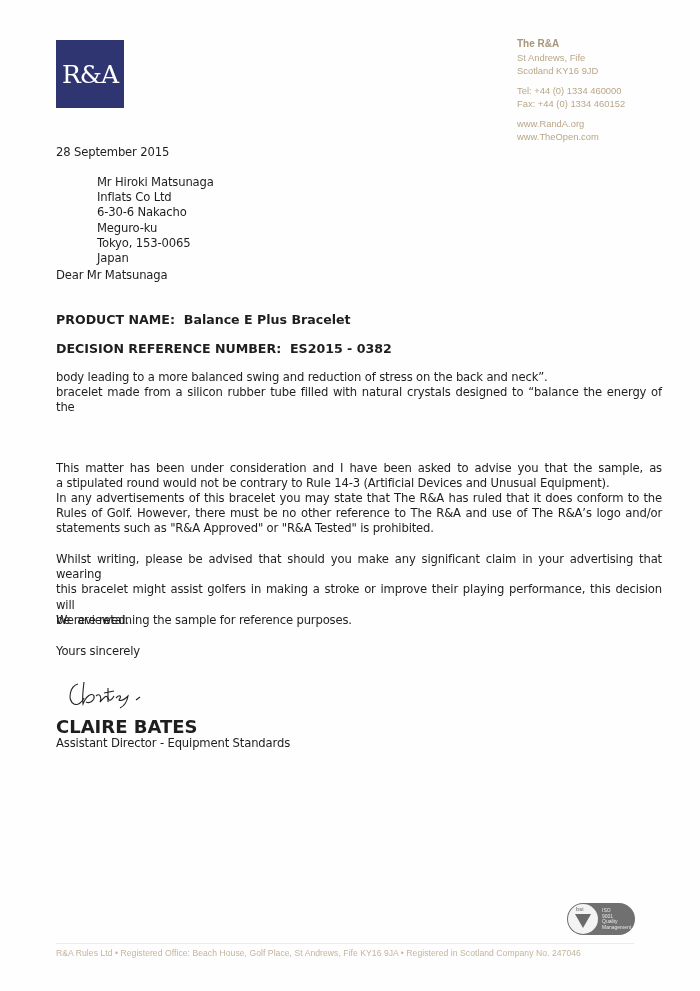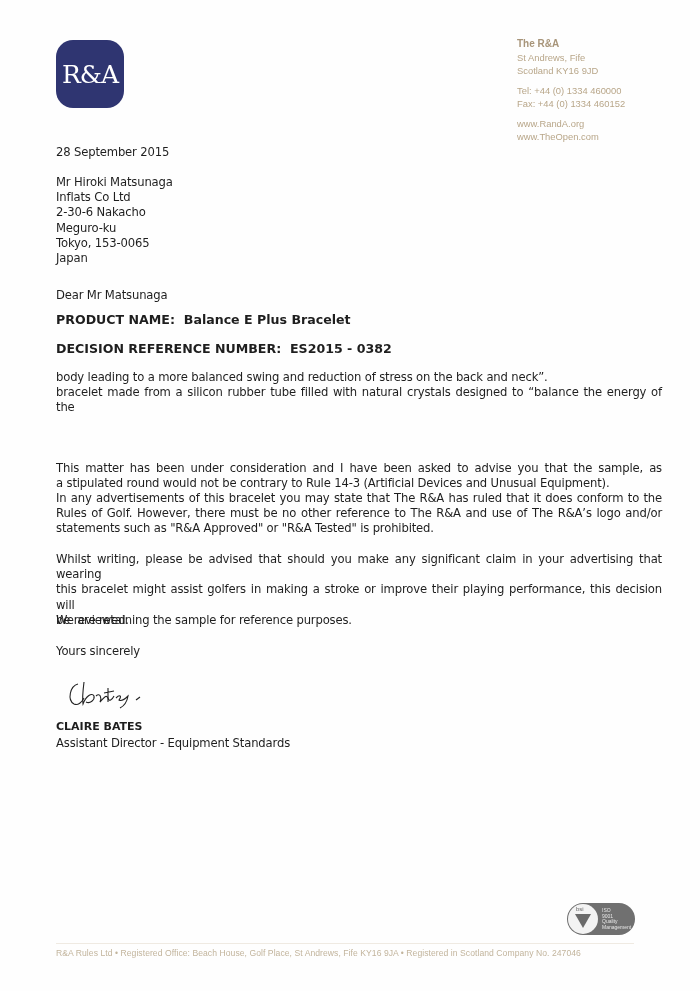--- a/index.html
+++ b/index.html
@@ -2,48 +2,48 @@
 <html><head>
   <meta charset="utf-8">
   <style>
     html, body { margin: 0; padding: 0; background: #ffffff; }
     body { width: 700px; height: 991px; position: relative; overflow: hidden;
            font-family: "DejaVu Sans", "Liberation Sans", sans-serif; color: #1c1c1c; }
     .page { position: absolute; left: 0; top: 0; width: 700px; height: 991px; background: #fefefe; }
 
     
     .logo { position: absolute; left: 56px; top: 40px; width: 68px; height: 68px;
-            background: #2f3571; display: flex; align-items: center; justify-content: center; border-radius: 17px; }
+            background: #2f3571; display: flex; align-items: center; justify-content: center; }
     .logo span { font-family: "DejaVu Serif", "Liberation Serif", serif; color: #ffffff;
                  font-size: 25px; letter-spacing: -1px; }
 
     
     .letterhead { position: absolute; left: 517px; top: 37px; font-size: 9.4px;
                   color: #b8a689; line-height: 13.5px; font-family: "Liberation Sans", sans-serif; }
     .letterhead .org { font-weight: bold; color: #a8957a; font-size: 10px; }
     .letterhead .gap { height: 6px; }
 
     
     .text { position: absolute; left: 56px; font-size: 11.6px; line-height: 15.2px;
             font-family: "DejaVu Sans", sans-serif; letter-spacing: -0.15px; color: #1e1e1e; }
     .date { top: 145px; }
-    .address { top: 175px; }
-    .salutation { top: 288px; }
+    .address { top: 175px; margin-left: 41px; }
+    .salutation { top: 268px; }
     .heading { font-weight: bold; font-size: 12.6px; letter-spacing: 0; }
     .product { top: 312px; }
     .decision { top: 341px; }
     .para { width: 606px; text-align: justify; }
     .p1 { top: 370px; }
     .p2 { top: 431px; margin-top: 30px; }
     .p3 { top: 491px; }
     .p4 { top: 552px; }
     .p5 { top: 613px; }
     .closing { top: 644px; }
     .signature { position: absolute; left: 64px; top: 676px; width: 100px; height: 34px; }
-    .signer-name { top: 719px; font-weight: bold; font-size: 11px; letter-spacing: 0; }
+    .signer-name { top: 719px; font-weight: bold; font-size: 18px; letter-spacing: 0; }
     .signer-title { top: 736px; }
 
     .line { display: block; white-space: nowrap; }
     .para .line.j { text-align: justify; text-align-last: justify; white-space: normal; }
 
     
     .bsi { position: absolute; left: 567px; top: 903px; width: 68px; height: 32px;
            border-radius: 16px; background: #707070; }
     .bsi .circle { position: absolute; left: 1px; top: 1px; width: 30px; height: 30px;
                    border-radius: 50%; background: #f3f3f3; }
@@ -79,21 +79,21 @@
     <div class="gap"></div>
     <div>www.RandA.org</div>
     <div>www.TheOpen.com</div>
   </div>
 
   <div class="text date">28 September 2015</div>
 
   <div class="text address">
     <span class="line">Mr Hiroki Matsunaga</span>
     <span class="line">Inflats Co Ltd</span>
-    <span class="line">2-30-6 Nakacho</span>
+    <span class="line">6-30-6 Nakacho</span>
     <span class="line">Meguro-ku</span>
     <span class="line">Tokyo, 153-0065</span>
     <span class="line">Japan</span>
   </div>
 
   <div class="text salutation">Dear Mr Matsunaga</div>
 
   <div class="text heading product">
     <span>PRODUCT NAME:</span>&nbsp;
     <span>Balance E Plus Bracelet</span>

